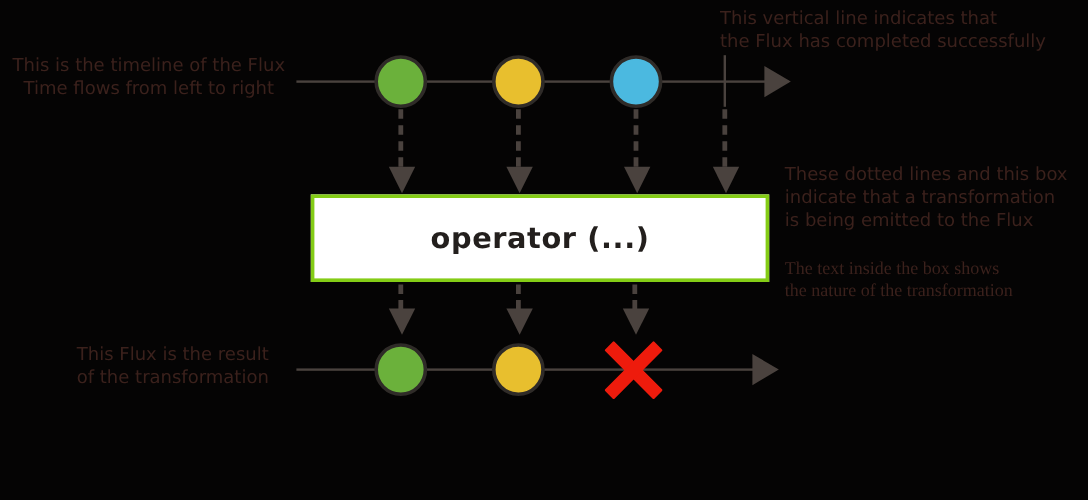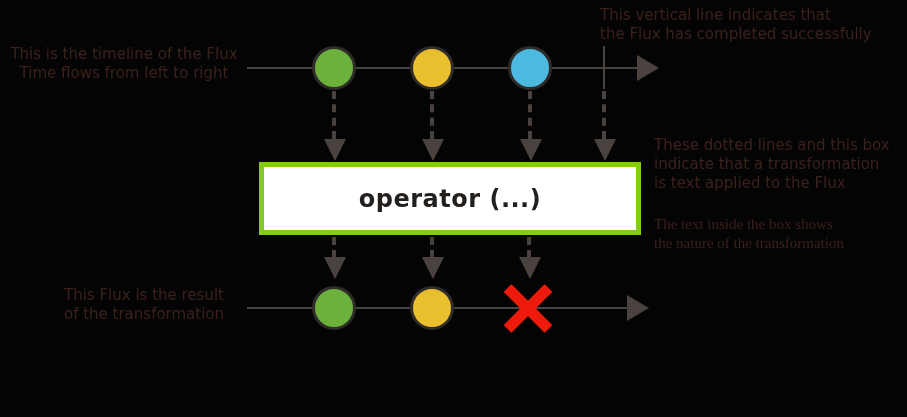--- a/index.html
+++ b/index.html
@@ -58,21 +58,21 @@
   .item.blue   { background: #4bb9e0; }
 
   
   #operator-box {
     position: absolute;
     left: 259px;
     top: 162px;
     width: 382px;
     height: 73px;
     background: #ffffff;
-    border: 5px solid #84cc16;
+    border: 3px solid #84cc16;
     box-sizing: border-box;
     display: flex;
     align-items: center;
     justify-content: center;
   }
   #operator-label {
     color: #231f1d;
     font-family: "DejaVu Sans", sans-serif;
     font-weight: bold;
     font-size: 24px;
@@ -166,21 +166,21 @@
 
   <div class="note center" style="left:10px; top:45px; width:228px;">This is the timeline of the Flux
 Time flows from left to right</div>
 
 
   <div class="note" style="left:600px; top:6px; width:300px;">This vertical line indicates that
 the Flux has completed successfully</div>
 
   <div class="note" style="left:654px; top:136px; width:250px;">These dotted lines and this box
 indicate that a transformation
-is text applied to the Flux</div>
+is being emitted to the Flux</div>
 
   <div class="note" style="left:654px; top:215px; width:250px;font-family:Liberation Serif, serif;">The text inside the box shows
 the nature of the transformation</div>
 
   <div class="note center" style="left:60px; top:286px; width:168px;">This Flux is the result
 of the transformation</div>
 
 
 </div>
 

